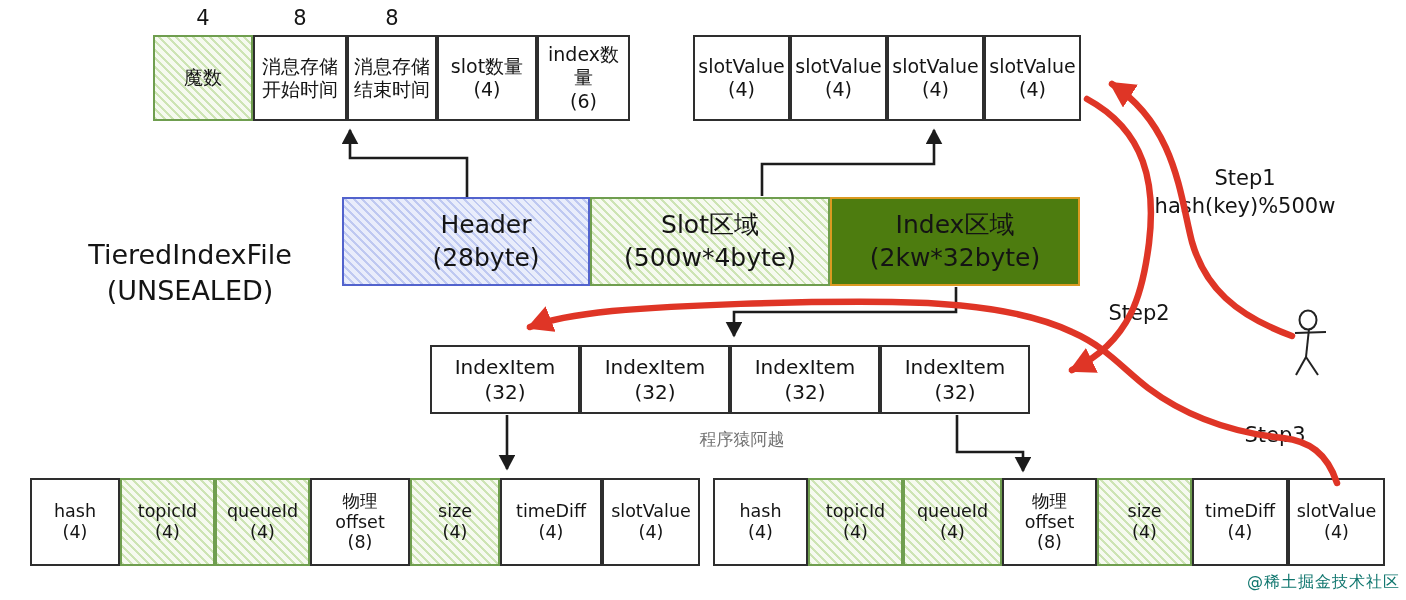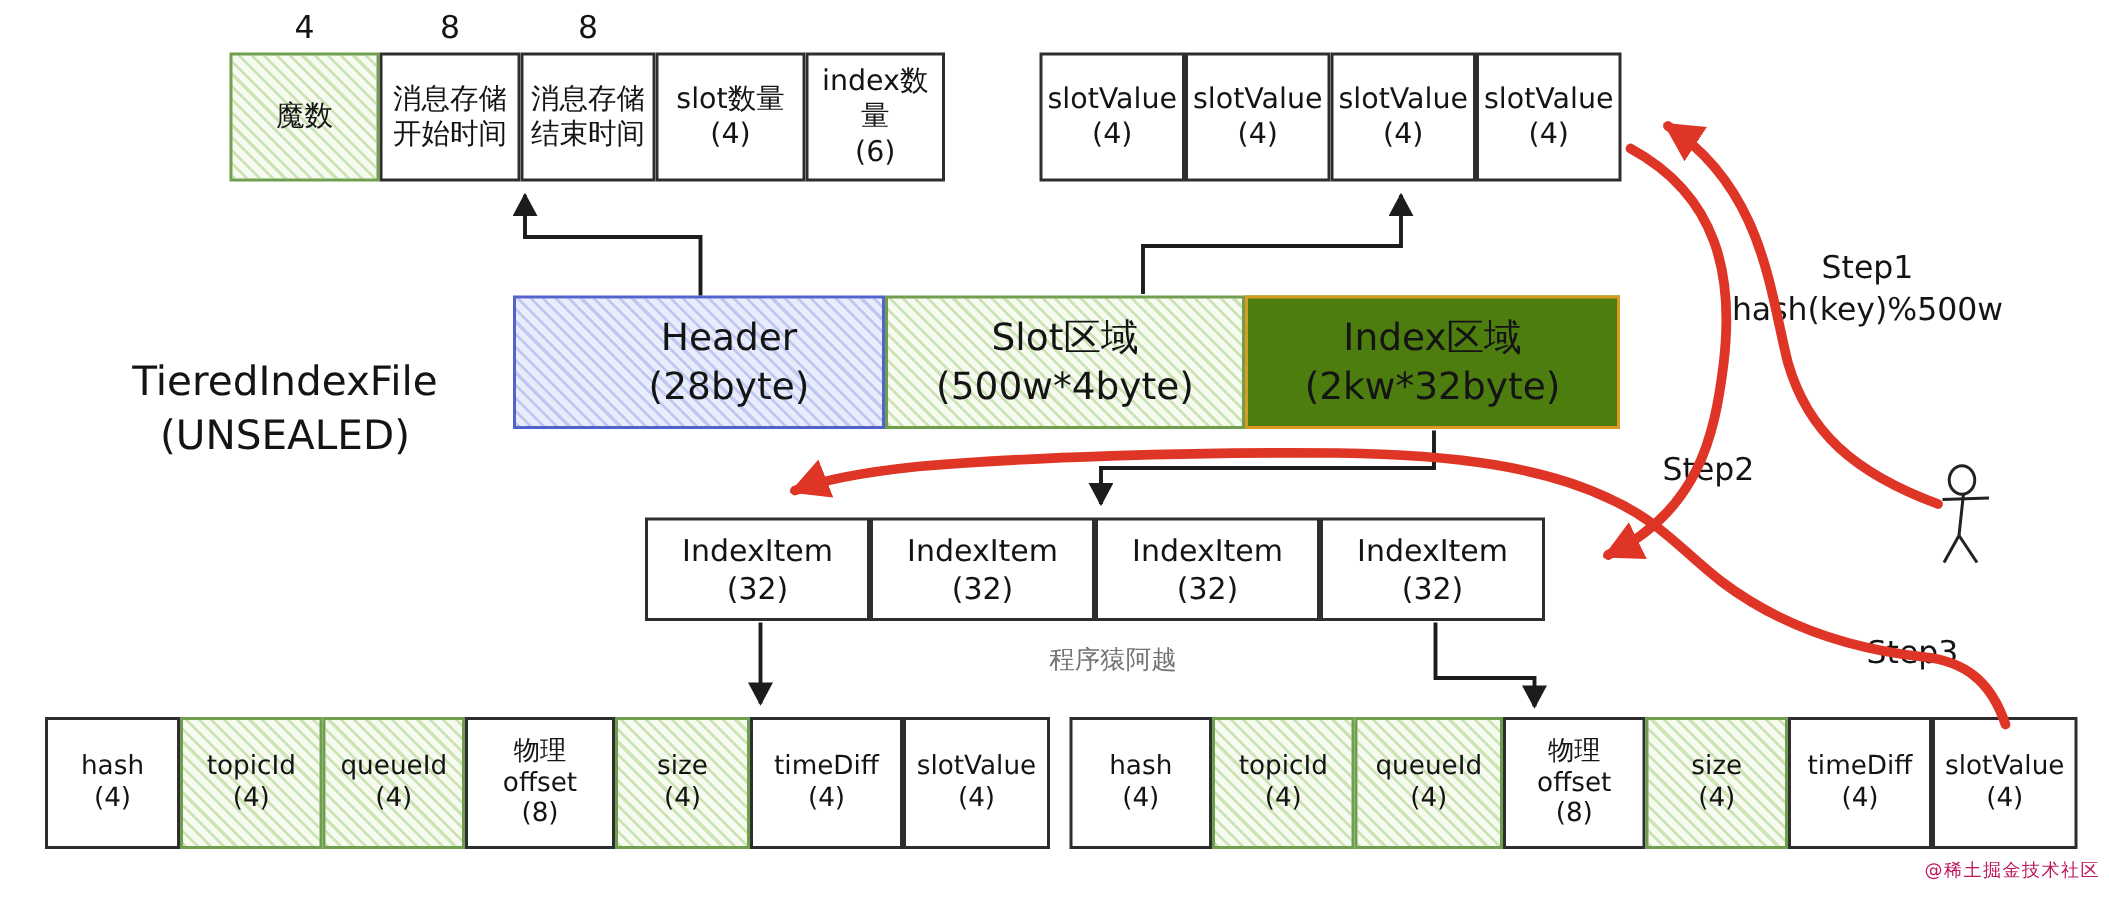--- a/index.html
+++ b/index.html
@@ -34,21 +34,21 @@
     position:absolute;left:52px;top:200px;width:276px;text-align:center;
     font-size:27px;line-height:1.35;white-space:pre-line;font-weight:500;margin-top:37px;
   }
   .step-label{
     position:absolute;text-align:center;font-size:21px;line-height:1.35;
     white-space:pre-line;font-weight:500;
   }
   .wm-center{position:absolute;left:662px;top:428px;width:160px;text-align:center;
     font-size:17px;color:#737373;}
   .wm-corner{position:absolute;left:1228px;top:572px;width:172px;text-align:right;
-    font-size:12px;color:#be185d;letter-spacing:1px;}
+    font-size:16px;color:#0f766e;letter-spacing:1px;}
   svg{position:absolute;left:0;top:0;pointer-events:none;}
 </style>
 </head>
 <body>
 
 <div class="stage">
 
   <div class="num" style="left:153px;top:6px;width:100px;">4</div>
   <div class="num" style="left:253px;top:6px;width:94px;">8</div>
   <div class="num" style="left:347px;top:6px;width:90px;">8</div>

